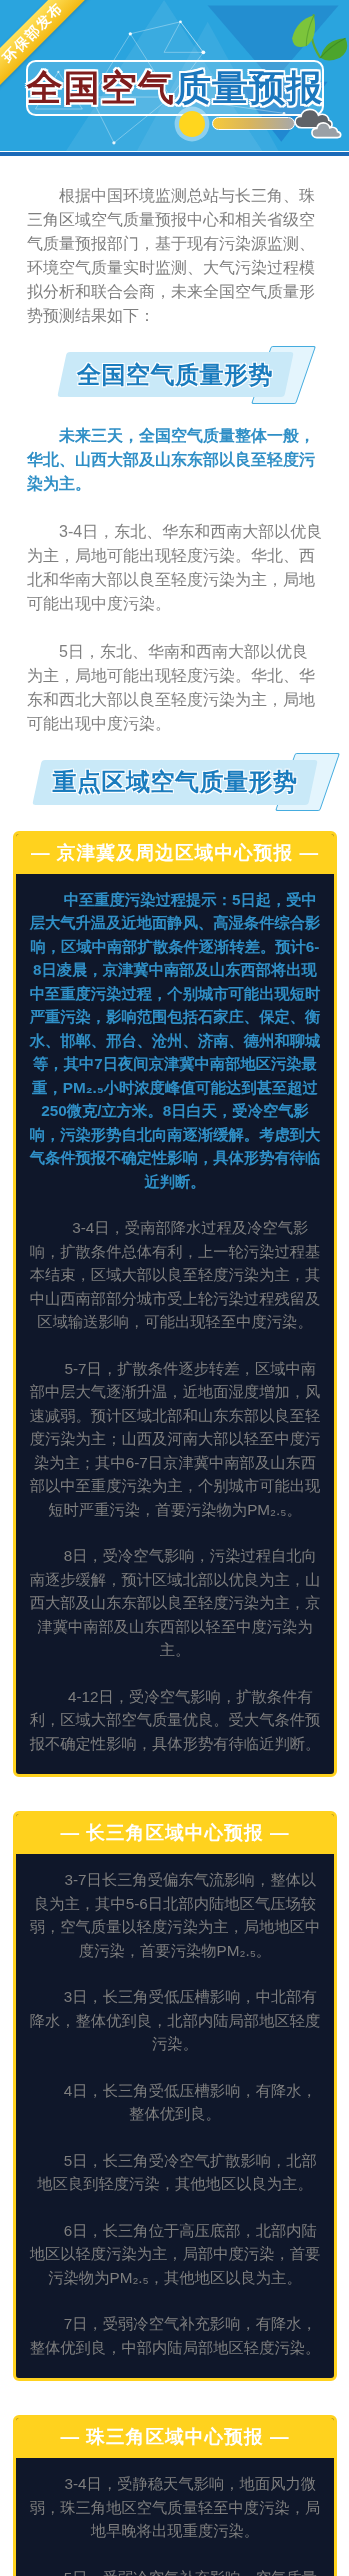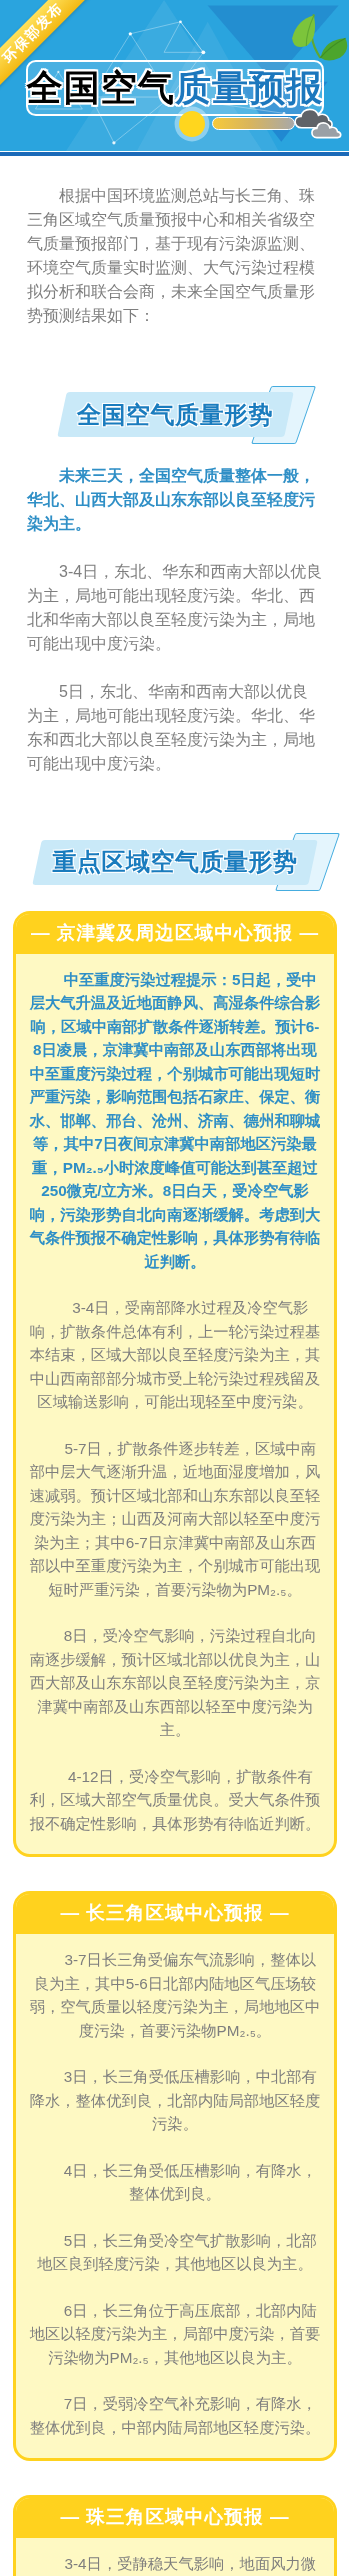--- a/index.html
+++ b/index.html
@@ -11,47 +11,47 @@
   .ribbon{position:absolute;left:-35px;top:19.7px;width:137px;height:26px;
     background:linear-gradient(180deg,#FFE15C,#F4B914);
     transform:rotate(-45deg);display:flex;align-items:center;justify-content:center;
     color:#fff;font-weight:bold;font-size:14px;letter-spacing:1.6px;
     box-shadow:0 1.1px 3.3px rgba(0,0,0,.18);z-index:5;}
   .title-box{position:absolute;left:26px;right:26px;top:60px;height:52px;
     border:2.7px solid #fff;border-radius:9.8px;background:rgba(255,255,255,.14);
     display:flex;align-items:center;justify-content:center;z-index:3;
     font-size:36px;font-weight:bold;letter-spacing:1.1px;white-space:nowrap;}
   .title-box span{text-shadow:-1.6px -1.6px 0 #fff,1.6px -1.6px 0 #fff,-1.6px 1.6px 0 #fff,1.6px 1.6px 0 #fff,0 -1.6px 0 #fff,0 1.6px 0 #fff,-1.6px 0 0 #fff,1.6px 0 0 #fff;}
-  .t-green{color:#000000;}
+  .t-green{color:#7f1d1d;}
   .t-blue{color:#1C77BD;text-align:center;}
   .leaves{position:absolute;right:0;top:9.8px;z-index:4;}
   .weather{position:absolute;top:105px;left:176px;width:169px;height:44px;z-index:3;}
   .sun{position:absolute;left:3.3px;top:5.5px;width:26px;height:26px;border-radius:50%;
     background:#FFD61E;box-shadow:0 0 0 4.4px rgba(224,247,255,.45);}
   .grad-bar{position:absolute;left:36px;top:12px;width:81px;height:11px;border-radius:6.6px;
     border:1.6px solid #fff;background:linear-gradient(90deg,#F6C93B 0%,#D9B55C 45%,#A8A8A8 100%);}
   .clouds{position:absolute;left:118px;top:1.1px;}
   .stripe{width:350px;height:4.4px;background:#1B6AB8;border-top:1.1px solid #fff;}
 
   
   .main{padding-top:28px;}
   .page-para{margin:0 27px 24px;color:#7E7E7E;font-size:16px;line-height:24px;text-indent:2em;}
   .page-para.blue{color:#2F8FC6;font-weight:bold;}
 
   .badge-wrap{text-align:center;margin:18.6px 0 26px;}
-  .badge{position:relative;display:inline-block;margin-top:40px;}
+  .badge{position:relative;display:inline-block;}
   .badge .bg{position:absolute;inset:0;background:#C9E9F8;transform:skewX(-12deg);border-radius:3.3px;}
   .badge .deco{position:absolute;top:-6.6px;bottom:-6.6px;right:-17.5px;width:43px;
     border:1.6px solid #45ACDF;background:#E4F5FD;transform:skewX(-19deg);border-radius:2.2px;z-index:0;}
   .badge .label{position:relative;display:inline-block;padding:6.6px 15.3px;color:#1A7CBE;
     font-weight:bold;font-size:24px;letter-spacing:0.5px;z-index:2;
     text-shadow:-1.1px -1.1px 0 #fff,1.1px -1.1px 0 #fff,-1.1px 1.1px 0 #fff,1.1px 1.1px 0 #fff;}
 
   
-  .box{margin:0 12.6px 34px;border:3.3px solid #FFD21E;border-radius:17px;background:#fef9c3;overflow:hidden;}
+  .box{margin:0 12.6px 34px;border:3.3px solid #FFD21E;border-radius:6px;background:#0f172a;overflow:hidden;}
   .box-header{background:#FFD21E;color:#fff;font-weight:bold;font-size:18.6px;
     text-align:center;padding:6px 0 8.2px;letter-spacing:1.1px;}
   .box-body{padding:14px 13px 18.6px;text-align:center;}
   .para{margin:0 0 23px;color:#7E7E7E;font-size:15.3px;line-height:23.5px;text-indent:2em;}
   .para:last-child{margin-bottom:0;}
   .para.blue{color:#2F8FC6;font-weight:bold;}
 </style>
 </head>
 <body>
 

